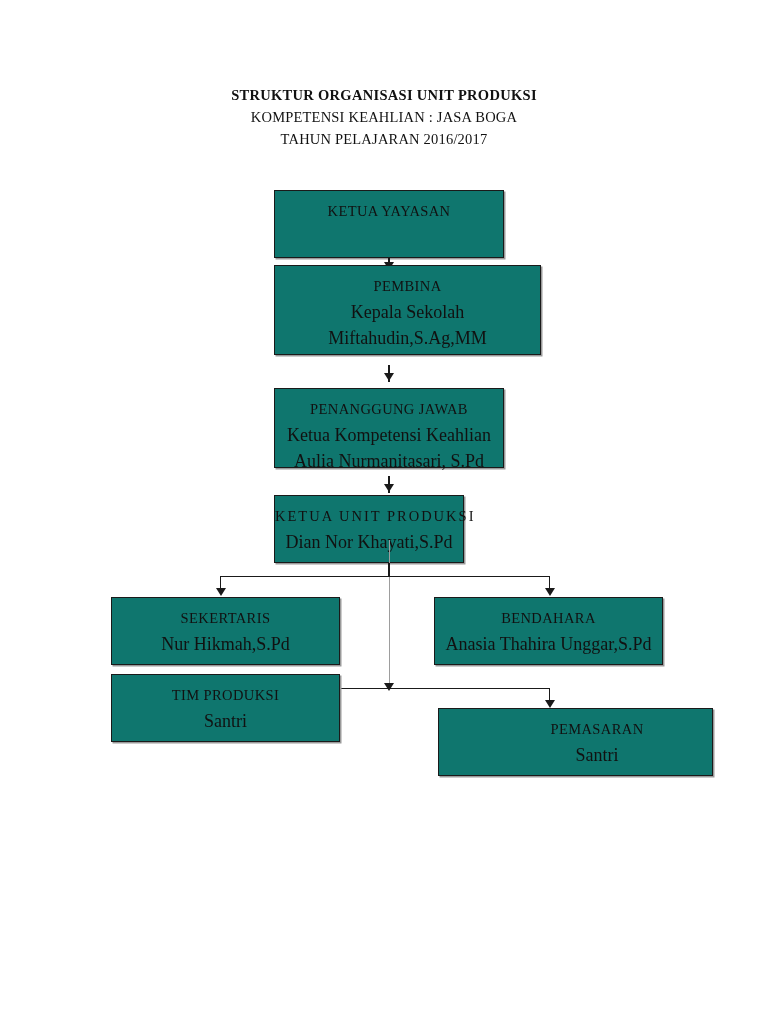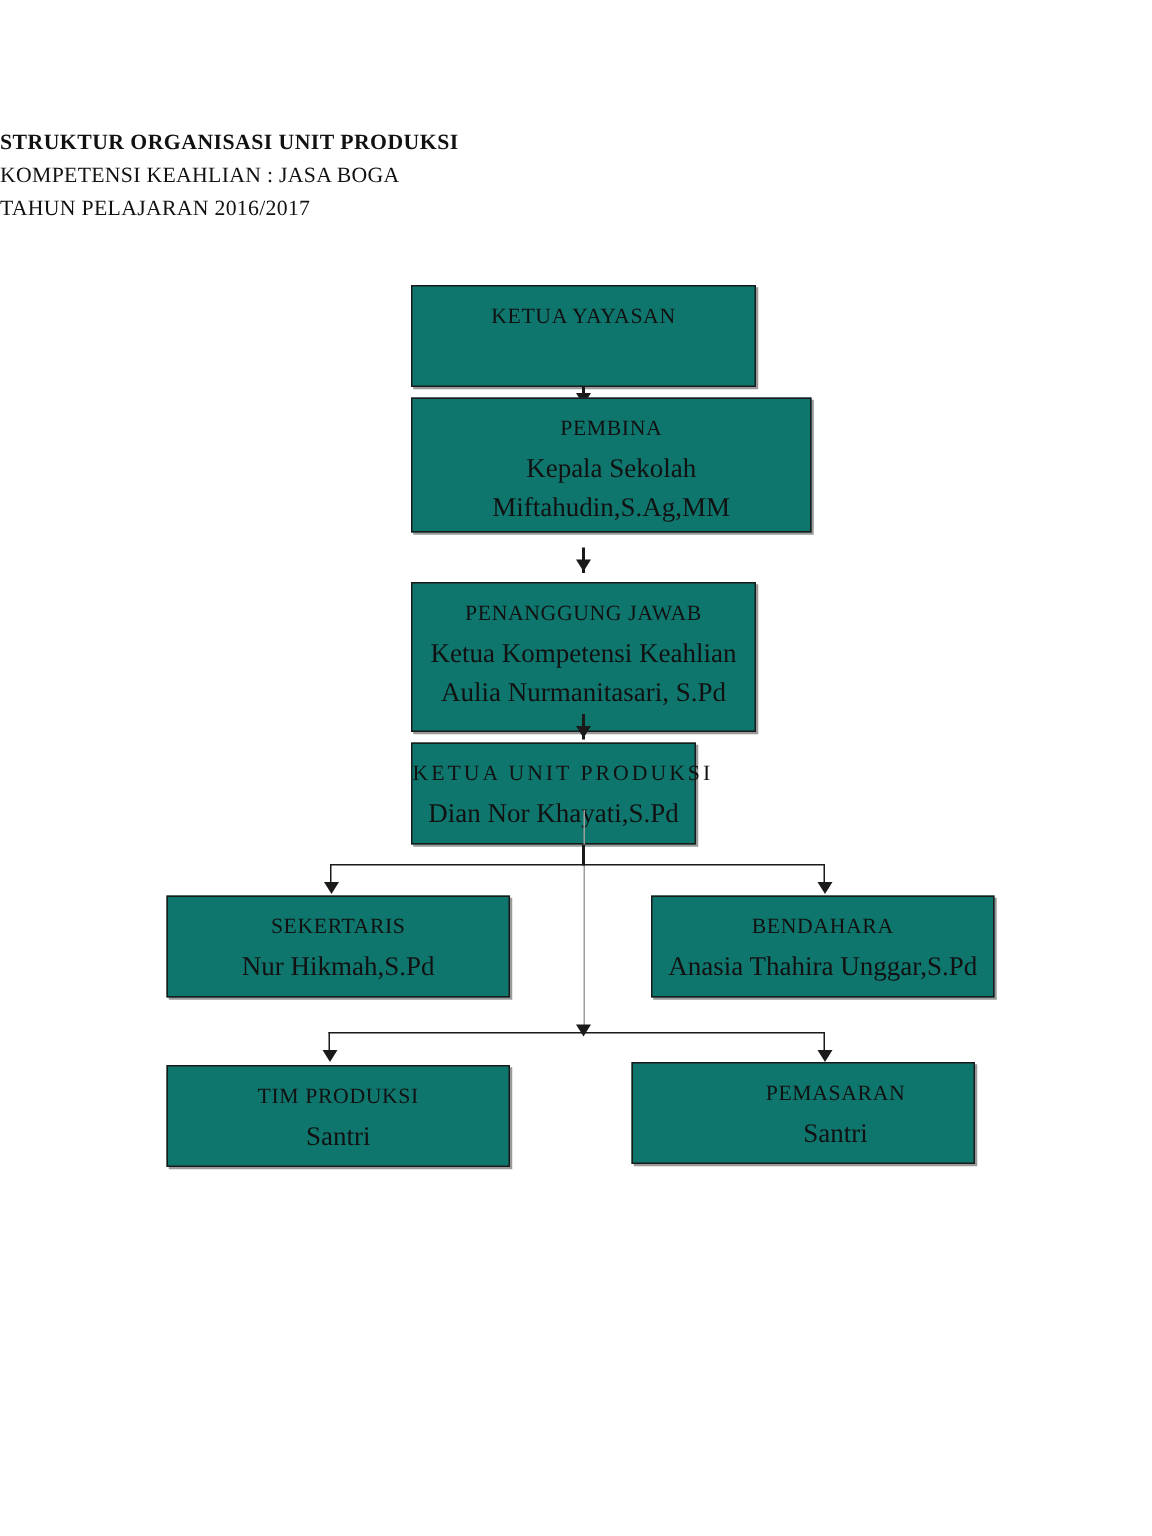--- a/index.html
+++ b/index.html
@@ -15,20 +15,21 @@
     color: #111111;
     overflow: hidden;
   }
 
   
   #header {
     position: absolute;
     left: 0;
     top: 84px;
     width: 768px;
+    text-align: center;
   }
   .hdr-line {
     line-height: 22px;
     font-size: 14.5px;
     letter-spacing: 0.2px;
     white-space: nowrap;
   }
   .hdr-line.title {
     font-weight: bold;
     font-size: 14.5px;
@@ -103,21 +104,21 @@
 
 <div class="node" style="left:274px; top:265px; width:267px; height:90px;">
   <span class="ln head">PEMBINA</span>
   <span class="ln sub">Kepala Sekolah</span>
   <span class="ln sub">Miftahudin,S.Ag,MM</span>
 </div>
 
 <div class="vline" style="left:388.3px; top:365px; height:17px;"></div>
 <div class="arrow" style="left:384px; top:373px;"></div>
 
-<div class="node" style="left:274px; top:388px; width:230px; height:100px;">
+<div class="node" style="left:274px; top:388px; width:230px; height:80px;">
   <span class="ln head">PENANGGUNG JAWAB</span>
   <span class="ln sub">Ketua Kompetensi Keahlian</span>
   <span class="ln sub">Aulia Nurmanitasari, S.Pd</span>
 </div>
 
 <div class="vline" style="left:388.3px; top:476px; height:17px;"></div>
 <div class="arrow" style="left:384px; top:484px;"></div>
 
 <div class="node" style="left:274px; top:495px; width:190px; height:68px;">
   <span class="ln head wide">KETUA UNIT PRODUKSI</span>
@@ -143,21 +144,21 @@
   <span class="ln sub">Anasia Thahira Unggar,S.Pd</span>
 </div>
 
 <div class="arrow" style="left:384px; top:683px;"></div>
 <div class="hline" style="left:219px; top:688px; width:331px;"></div>
 <div class="vline" style="left:219px; top:688px; height:14px;"></div>
 <div class="arrow" style="left:215px; top:700px;"></div>
 <div class="vline" style="left:549px; top:688px; height:14px;"></div>
 <div class="arrow" style="left:545px; top:700px;"></div>
 
-<div class="node" style="left:111px; top:710px; width:229px; height:68px;">
+<div class="node" style="left:111px; top:674px; width:229px; height:68px;">
   <span class="ln head">TIM PRODUKSI</span>
   <span class="ln sub">Santri</span>
 </div>
 
-<div class="node" style="left:421px; top:708px; width:229px; height:68px;padding-left:43px;">
+<div class="node" style="left:438px; top:708px; width:275px; height:68px;padding-left:43px;">
   <span class="ln head">PEMASARAN</span>
   <span class="ln sub">Santri</span>
 </div>
 
 </body></html>

